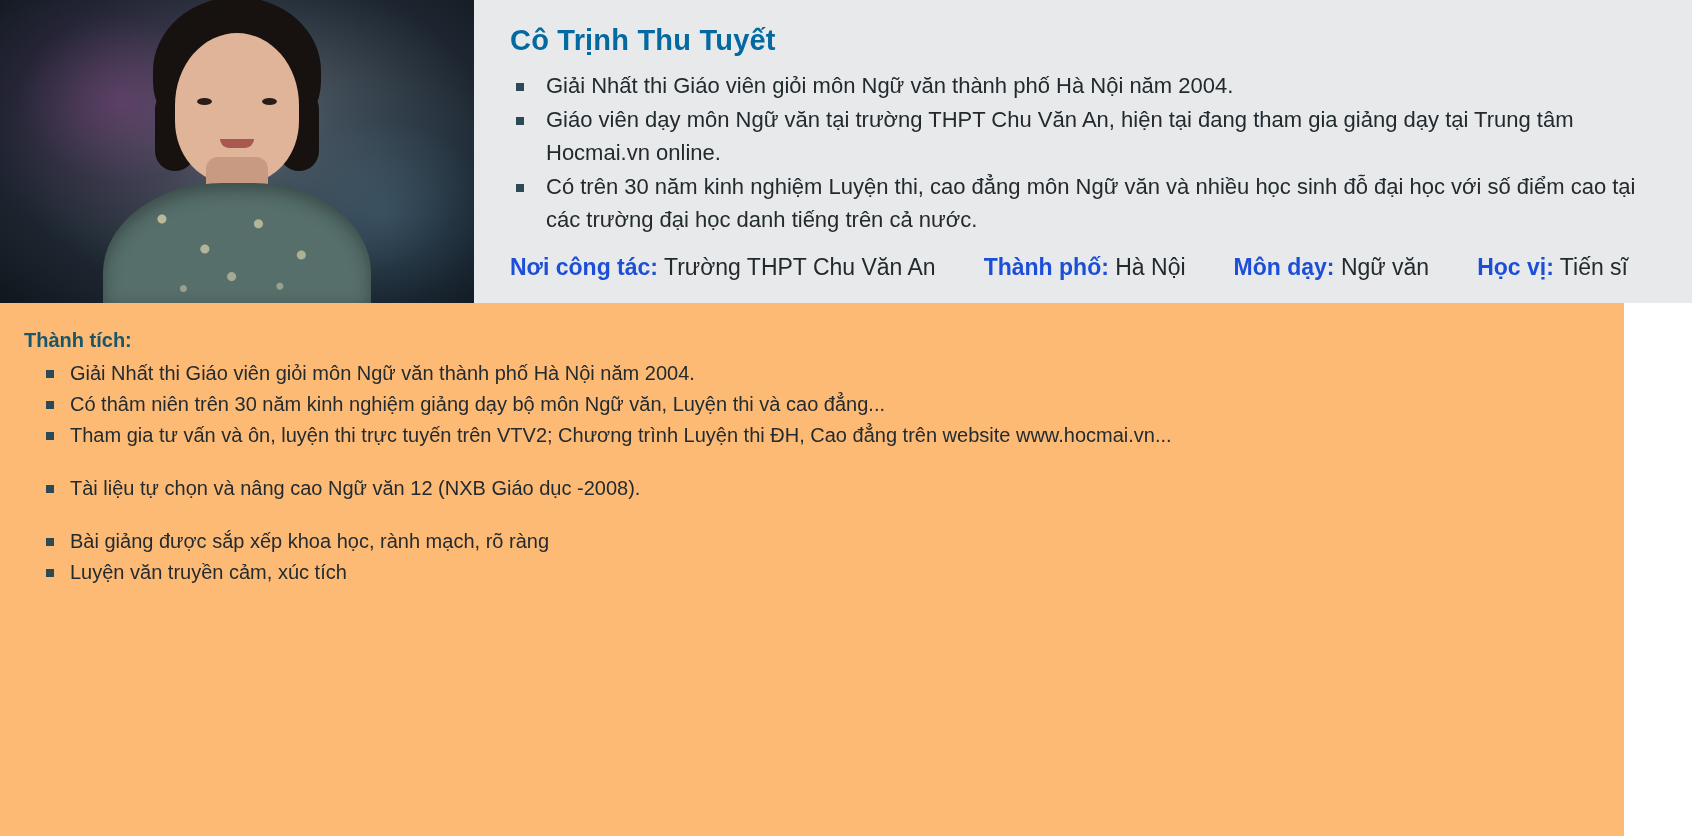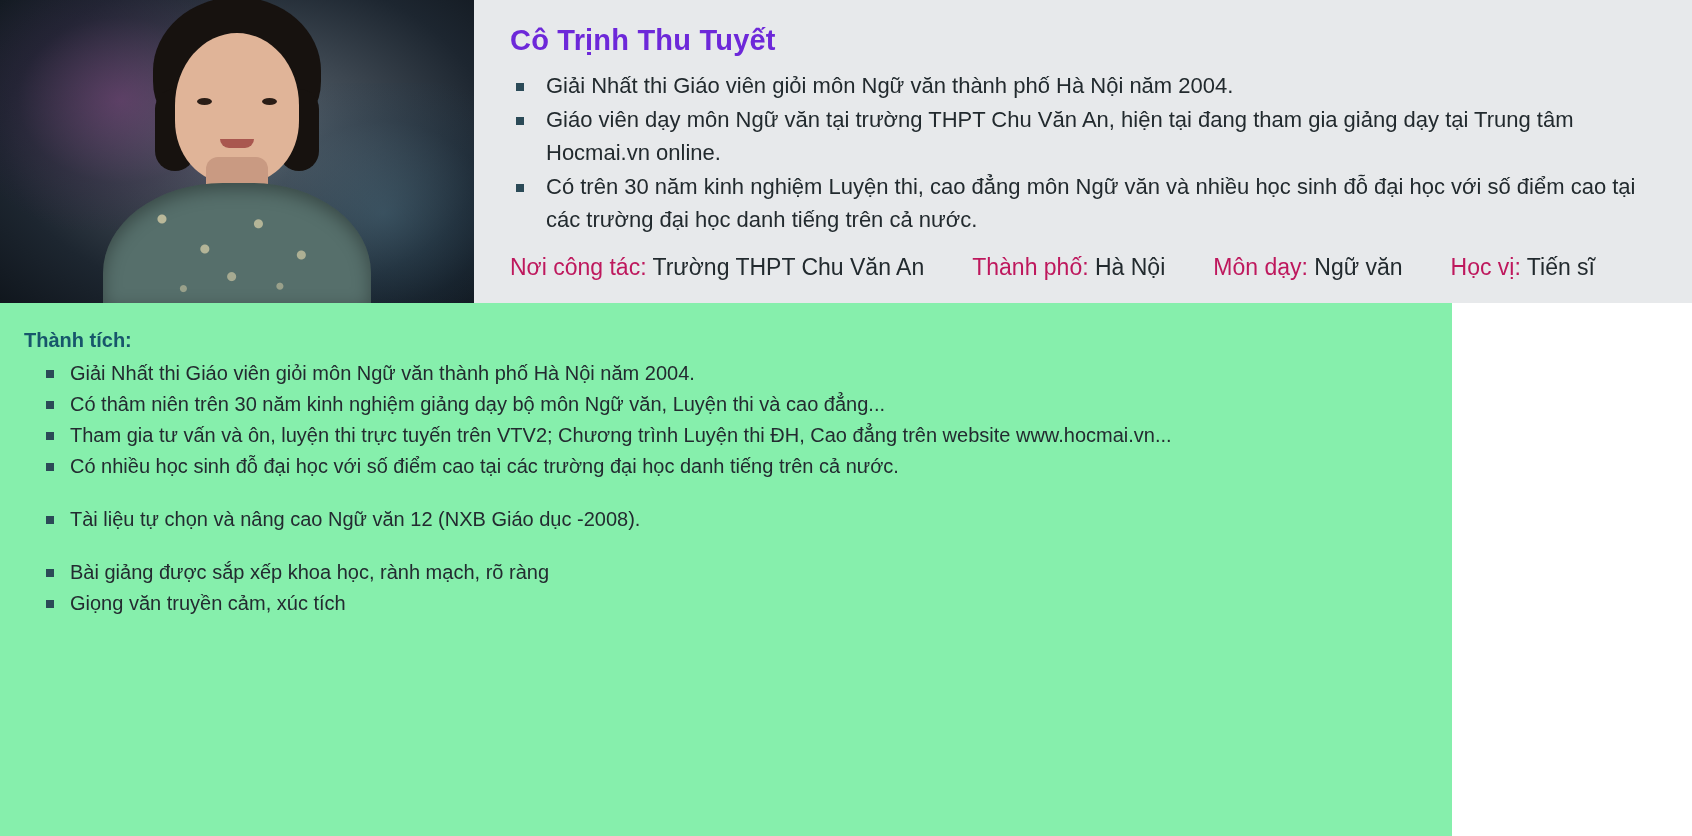--- a/index.html
+++ b/index.html
@@ -124,21 +124,21 @@
     border-radius: 0 0 18px 18px;
   }
 
   .profile-info {
     flex: 1 1 auto;
     background: #e7e9eb;
     padding: 22px 30px 0 36px;
     position: relative;
   }
   .profile-name {
-    color: #6d28d9;
+    color: #0369a1;
     font-size: 29px;
     font-weight: bold;
     margin: 2px 0 12px 0;
     letter-spacing: 0.2px;
   }
   ul.bullets {
     list-style: none;
     margin: 0;
     padding: 0;
   }
@@ -162,28 +162,28 @@
   .meta-row {
     display: flex;
     align-items: baseline;
     gap: 48px;
     margin-top: 18px;
     font-size: 23px;
     color: #222a2e;
     white-space: nowrap;
   }
   .meta-label {
-    color: #be185d;
-    font-weight: normal;
+    color: #1d4ed8;
+    font-weight: bold;
   }
 
   
   .profile-body {
-    background: #86efac;
-    width: 1452px;
+    background: #fdba74;
+    width: 1624px;
     height: 533px;
     padding: 26px 0 0 22px;
   }
   .section-title {
     color: #17566b;
     font-size: 20px;
     font-weight: bold;
     margin: 0 0 6px 2px;
   }
   .section + .section { margin-top: 22px; }
@@ -259,30 +259,29 @@
 </div>
 
 <div class="profile-body">
 
   <div class="section">
     <div class="section-title">Thành tích:</div>
     <ul class="blist">
       <li>Giải Nhất thi Giáo viên giỏi môn Ngữ văn thành phố Hà Nội năm 2004.</li>
       <li>Có thâm niên trên 30 năm kinh nghiệm giảng dạy bộ môn Ngữ văn, Luyện thi và cao đẳng...</li>
       <li>Tham gia tư vấn và ôn, luyện thi trực tuyến trên VTV2; Chương trình Luyện thi ĐH, Cao đẳng trên website www.hocmai.vn...</li>
-      <li>Có nhiều học sinh đỗ đại học với số điểm cao tại các trường đại học danh tiếng trên cả nước.</li>
     </ul>
   </div>
 
   <div class="section">
     <ul class="blist">
       <li>Tài liệu tự chọn và nâng cao Ngữ văn 12 (NXB Giáo dục -2008).</li>
     </ul>
   </div>
 
   <div class="section">
     <ul class="blist">
       <li>Bài giảng được sắp xếp khoa học, rành mạch, rõ ràng</li>
-      <li>Giọng văn truyền cảm, xúc tích</li>
+      <li>Luyện văn truyền cảm, xúc tích</li>
     </ul>
   </div>
 
 </div>
 
 </body></html>

